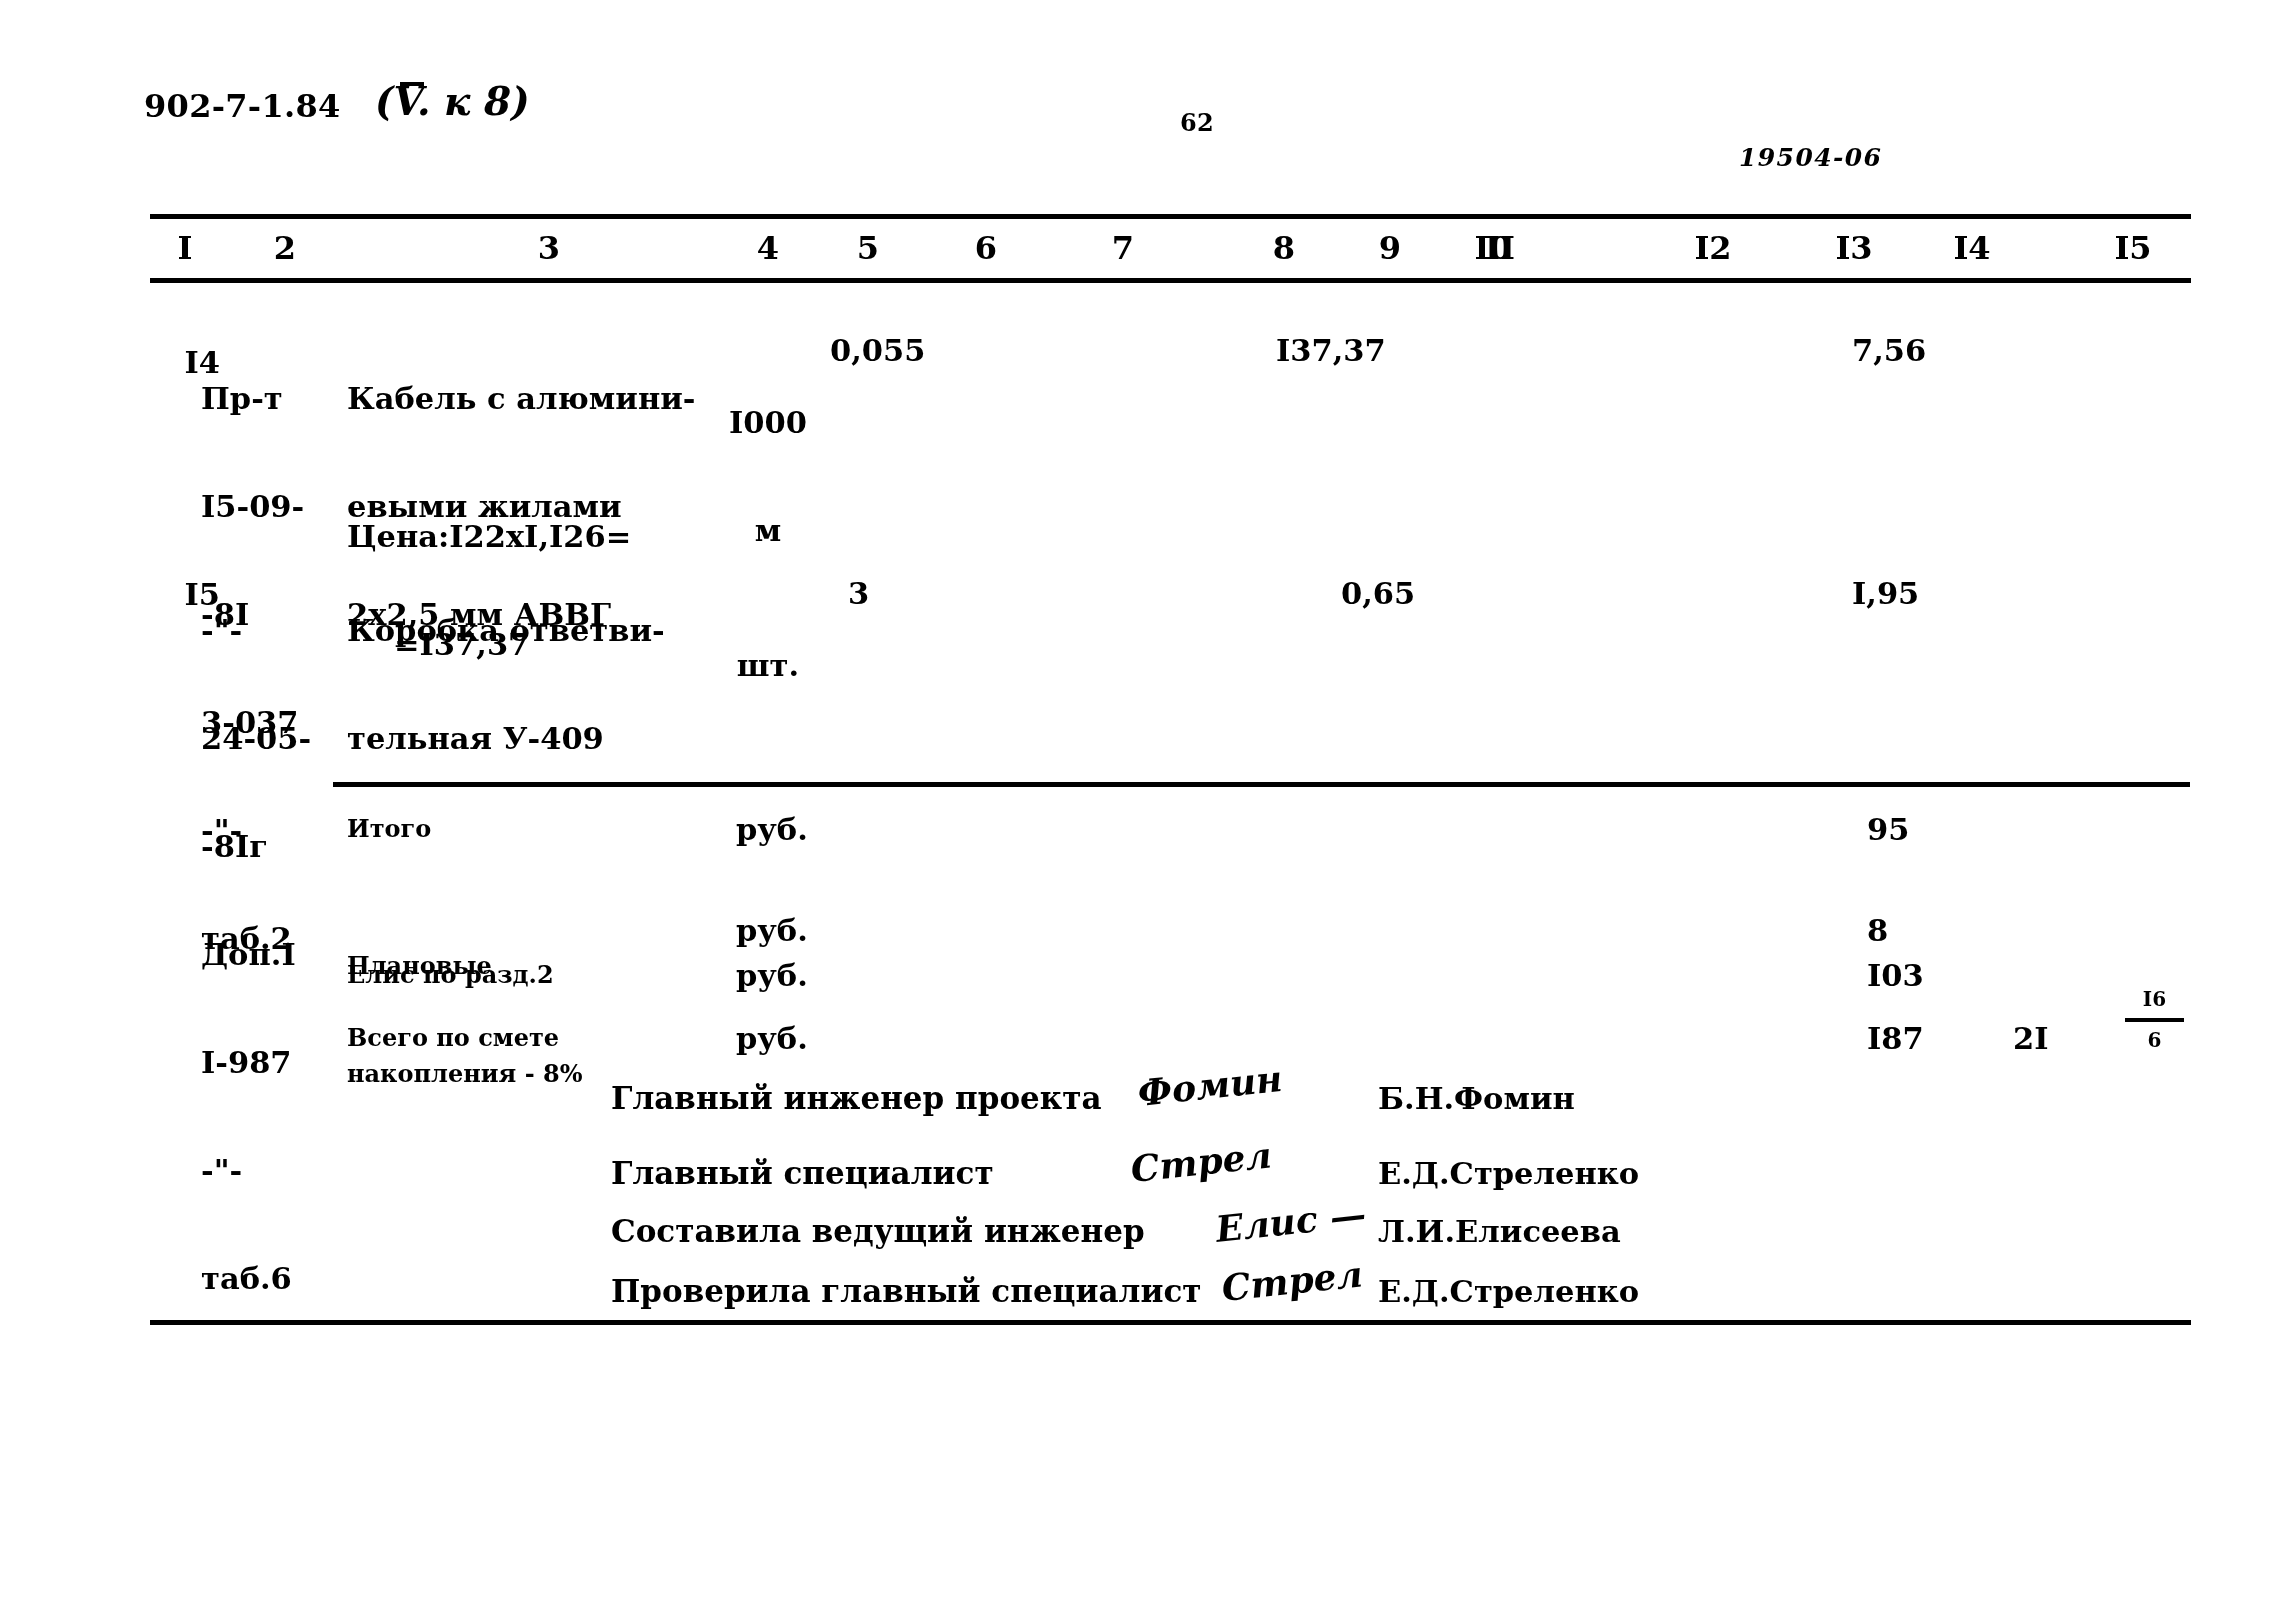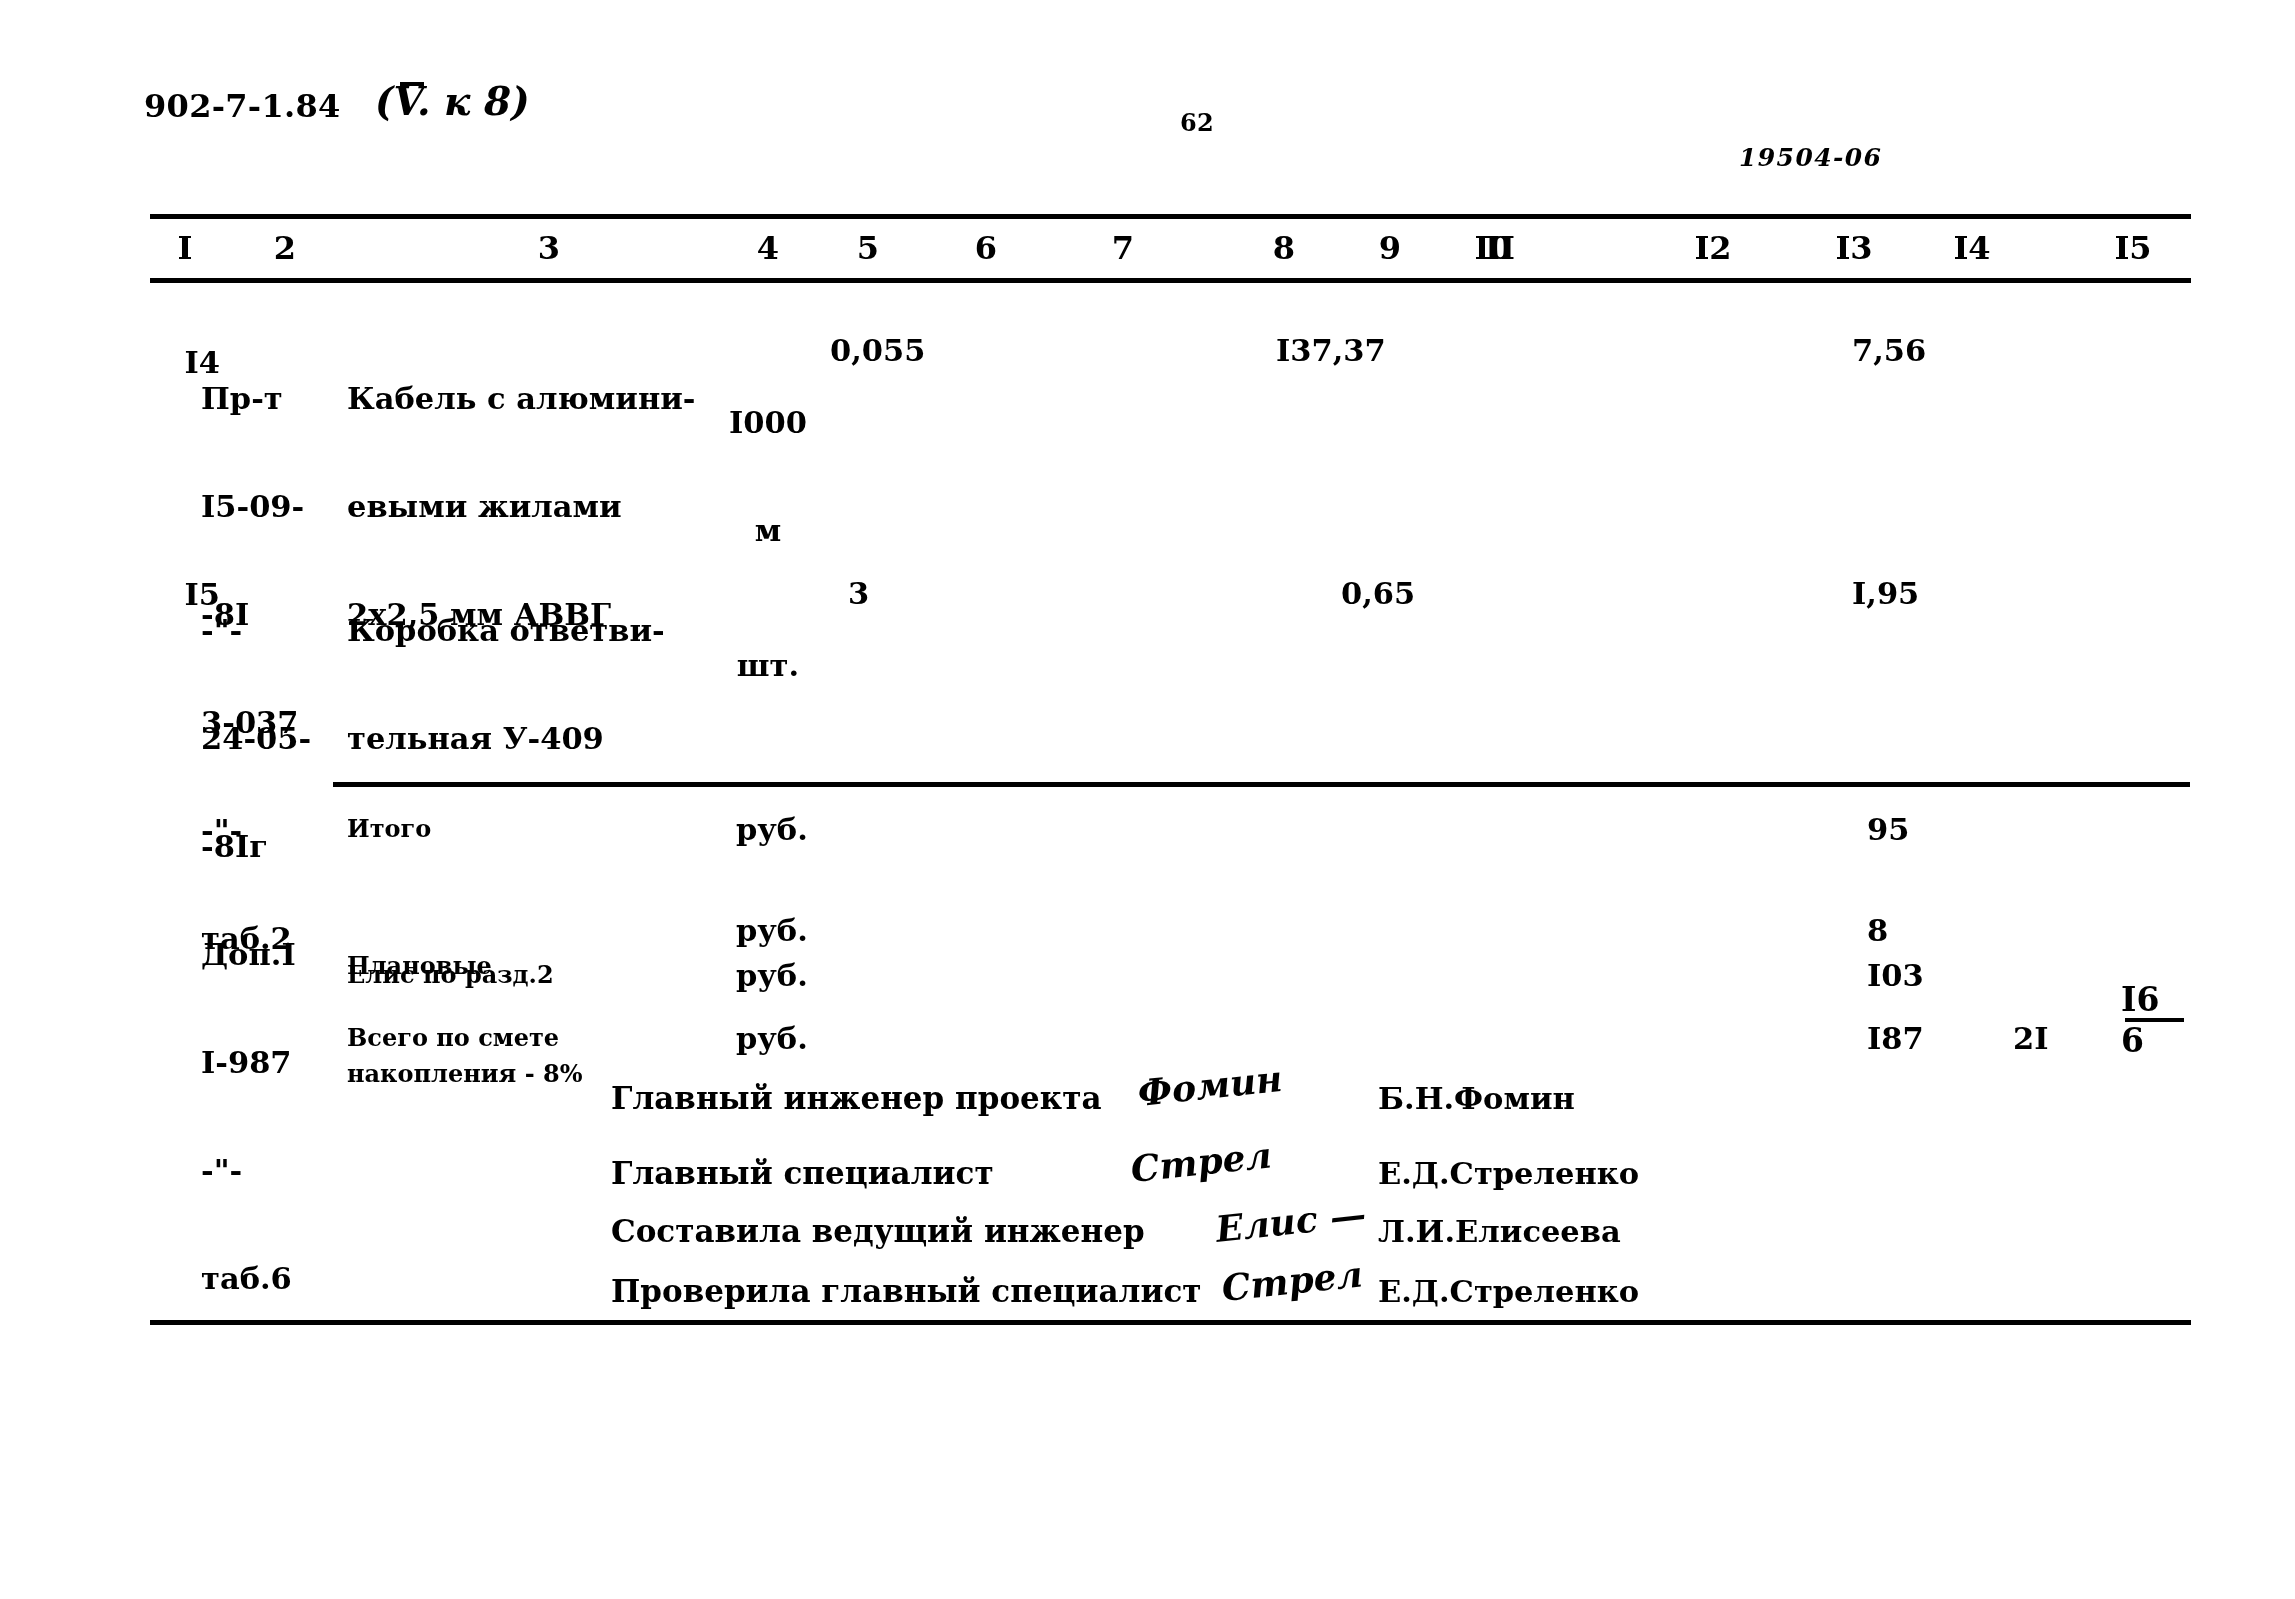--- a/index.html
+++ b/index.html
@@ -81,24 +81,24 @@
 
   
   .total-label { font-size: 24px; line-height: 36px; }
 
   
   #fraction {
     position: absolute;
     left: 2121px;
     top: 982px;
     width: 67px;
-    text-align: left;
-    font-family: "DejaVu Serif", "Liberation Serif", serif;
-    font-weight: 700;
-    font-size: 33px;
+    text-align: center;
+    font-family: "DejaVu Serif", "Liberation Serif", serif;
+    font-weight: 700;
+    font-size: 20px;
     line-height: 35px;
   }
   #fraction .bar {
     height: 3.5px;
     background: #000;
     margin: 1.4px 4.2px;
   }
 
   
   .sig-role {
@@ -174,20 +174,24 @@
     <div>-"-</div>
     <div>таб.2</div>
   </div>
 
   <div class="cell" style="left:347px; top:308px;">
     <div>Кабель с алюмини-</div>
     <div>евыми жилами</div>
     <div>2х2,5 мм АВВГ</div>
   </div>
 
+  <div class="cell" style="left:347px; top:446px;">
+    <div>Цена:I22хI,I26=</div>
+    <div style="padding-left:47px;">=I37,37</div>
+  </div>
 
   <div class="cell center" style="left:709px; top:332px; width:118px;">
     <div>I000</div>
     <div>м</div>
   </div>
 
   <div class="cell" style="left:830px; top:332px;">0,055</div>
 
   <div class="cell" style="left:1276px; top:332px;">I37,37</div>
 

